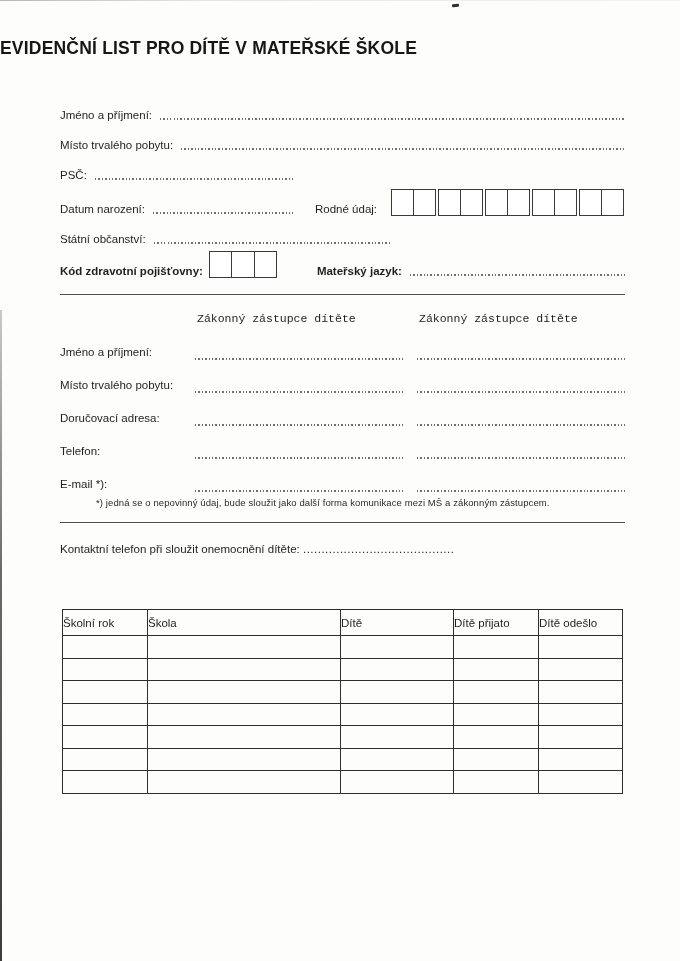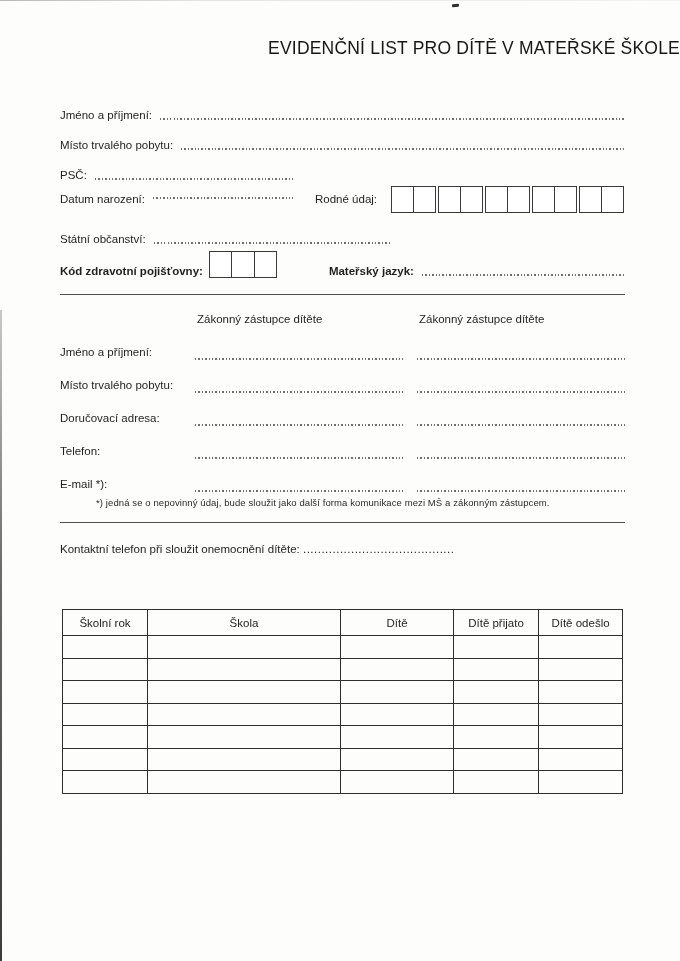--- a/index.html
+++ b/index.html
@@ -23,86 +23,86 @@
   .edge-top {
     position:absolute; left:0; top:0; right:0; height:1px;
     background:linear-gradient(to right,#b7b7b5,#e5e5e3 30%,#f2f2f0);
   }
   .top-speck {
     position:absolute; left:452px; top:4px; width:7px; height:3px;
     background:#2f2f2f; border-radius:1px; transform:rotate(-8deg);
   }
   .title {
     position:absolute; left:0; right:0; top:38px;
-    text-align:right;
-    font-size:17.5px; font-weight:normal; letter-spacing:0.2px;
+    text-align:left;
+    font-size:17.5px; font-weight:bold; letter-spacing:0.2px;
     color:#161616;
   }
   .form {
     position:absolute; left:60px; right:55px; top:92px;
     font-size:11.5px;
   }
   .frow { display:flex; align-items:flex-end; height:30px; }
   .frow .lbl { white-space:nowrap; padding-bottom:1px; }
   .dotline {
     flex:1 1 auto; height:1.6px;
     margin:0 0 2px 8px;
     background-image:repeating-linear-gradient(90deg,#6e6e6c 0,#6e6e6c 1.3px,transparent 1.3px,transparent 3.4px);
   }
   .dot-fixed-zip   { flex:0 0 198px; }
   .dot-fixed-birth { flex:0 0 140px; }
   .dot-fixed-citiz { flex:0 0 238px; }
-  .row-birth { height:34px;align-items:center; }
+  .row-birth { height:34px; }
   .row-insur { height:32px;font-weight:bold; }
   .cellgrid { display:flex; gap:2px; margin-left:14px; }
   .pair {
     width:43px; height:25px;
     border:1px solid #3a3a3a; background:#fff;
     display:flex;
   }
   .pair .cell { flex:1 1 50%; }
   .pair .cell + .cell { border-left:1px solid #3a3a3a; }
   .insurbox {
     display:flex; width:66px; height:25px;
     border:1px solid #3a3a3a; background:#fff; margin-left:6px;
   }
   .insurbox .cell { flex:1 1 33%; }
   .insurbox .cell + .cell { border-left:1px solid #3a3a3a; }
-  .lbl-mj { margin-left:52px; }
+  .lbl-mj { margin-left:40px; }
   .lbl-rc { margin-left:22px; }
   .rule {
     border:none; border-top:1px solid #4f4f4d;
     margin:0; height:0;
   }
   .rule1 { margin-top:16px; }
   .rule2 { margin-top:14px; }
   .pgrid {
     display:grid;
     grid-template-columns:135px 1fr 14px 1fr;
   }
   .phead-row { height:34px; align-items:end; }
-  .phead { align-self:end; padding-bottom:4px; padding-left:2px; }
+  .phead { align-self:end; padding-bottom:4px; padding-left:2px;font-family:Liberation Mono, monospace; }
   .prow { display:contents; }
   .pcell { height:33px; display:flex; align-items:flex-end; }
   .pcell .dotline { margin-left:0; }
   .pcell-label { height:33px; display:flex; align-items:flex-end; }
   .pcell-label span { padding-bottom:4px; white-space:nowrap; }
   .footnote { font-size:9.5px; color:#2a2a2a; margin-top:3px; letter-spacing:0.1px;margin-left:36px; }
   .contact-row { margin-top:20px; font-size:11.5px; white-space:nowrap; }
   .contact-row .dots { letter-spacing:0.5px; }
   .htable {
     border-collapse:collapse;
     width:560px; margin-left:2px; margin-top:54px;
     table-layout:fixed;
     background:#fdfdfc;
   }
   .htable th, .htable td { border:1.4px solid #2e2e2e; padding:0; }
   .htable th {
     height:25px; font-weight:normal; font-size:11.5px; color:#1f1f1f;
-    text-align:center;
+    text-align:left;
   }
   .htable td { height:21.5px; }
 </style>
 </head>
 <body>
 
 <div class="page">
   <div class="edge-top"></div>
   <div class="edge-left"></div>
   <div class="top-speck"></div>

